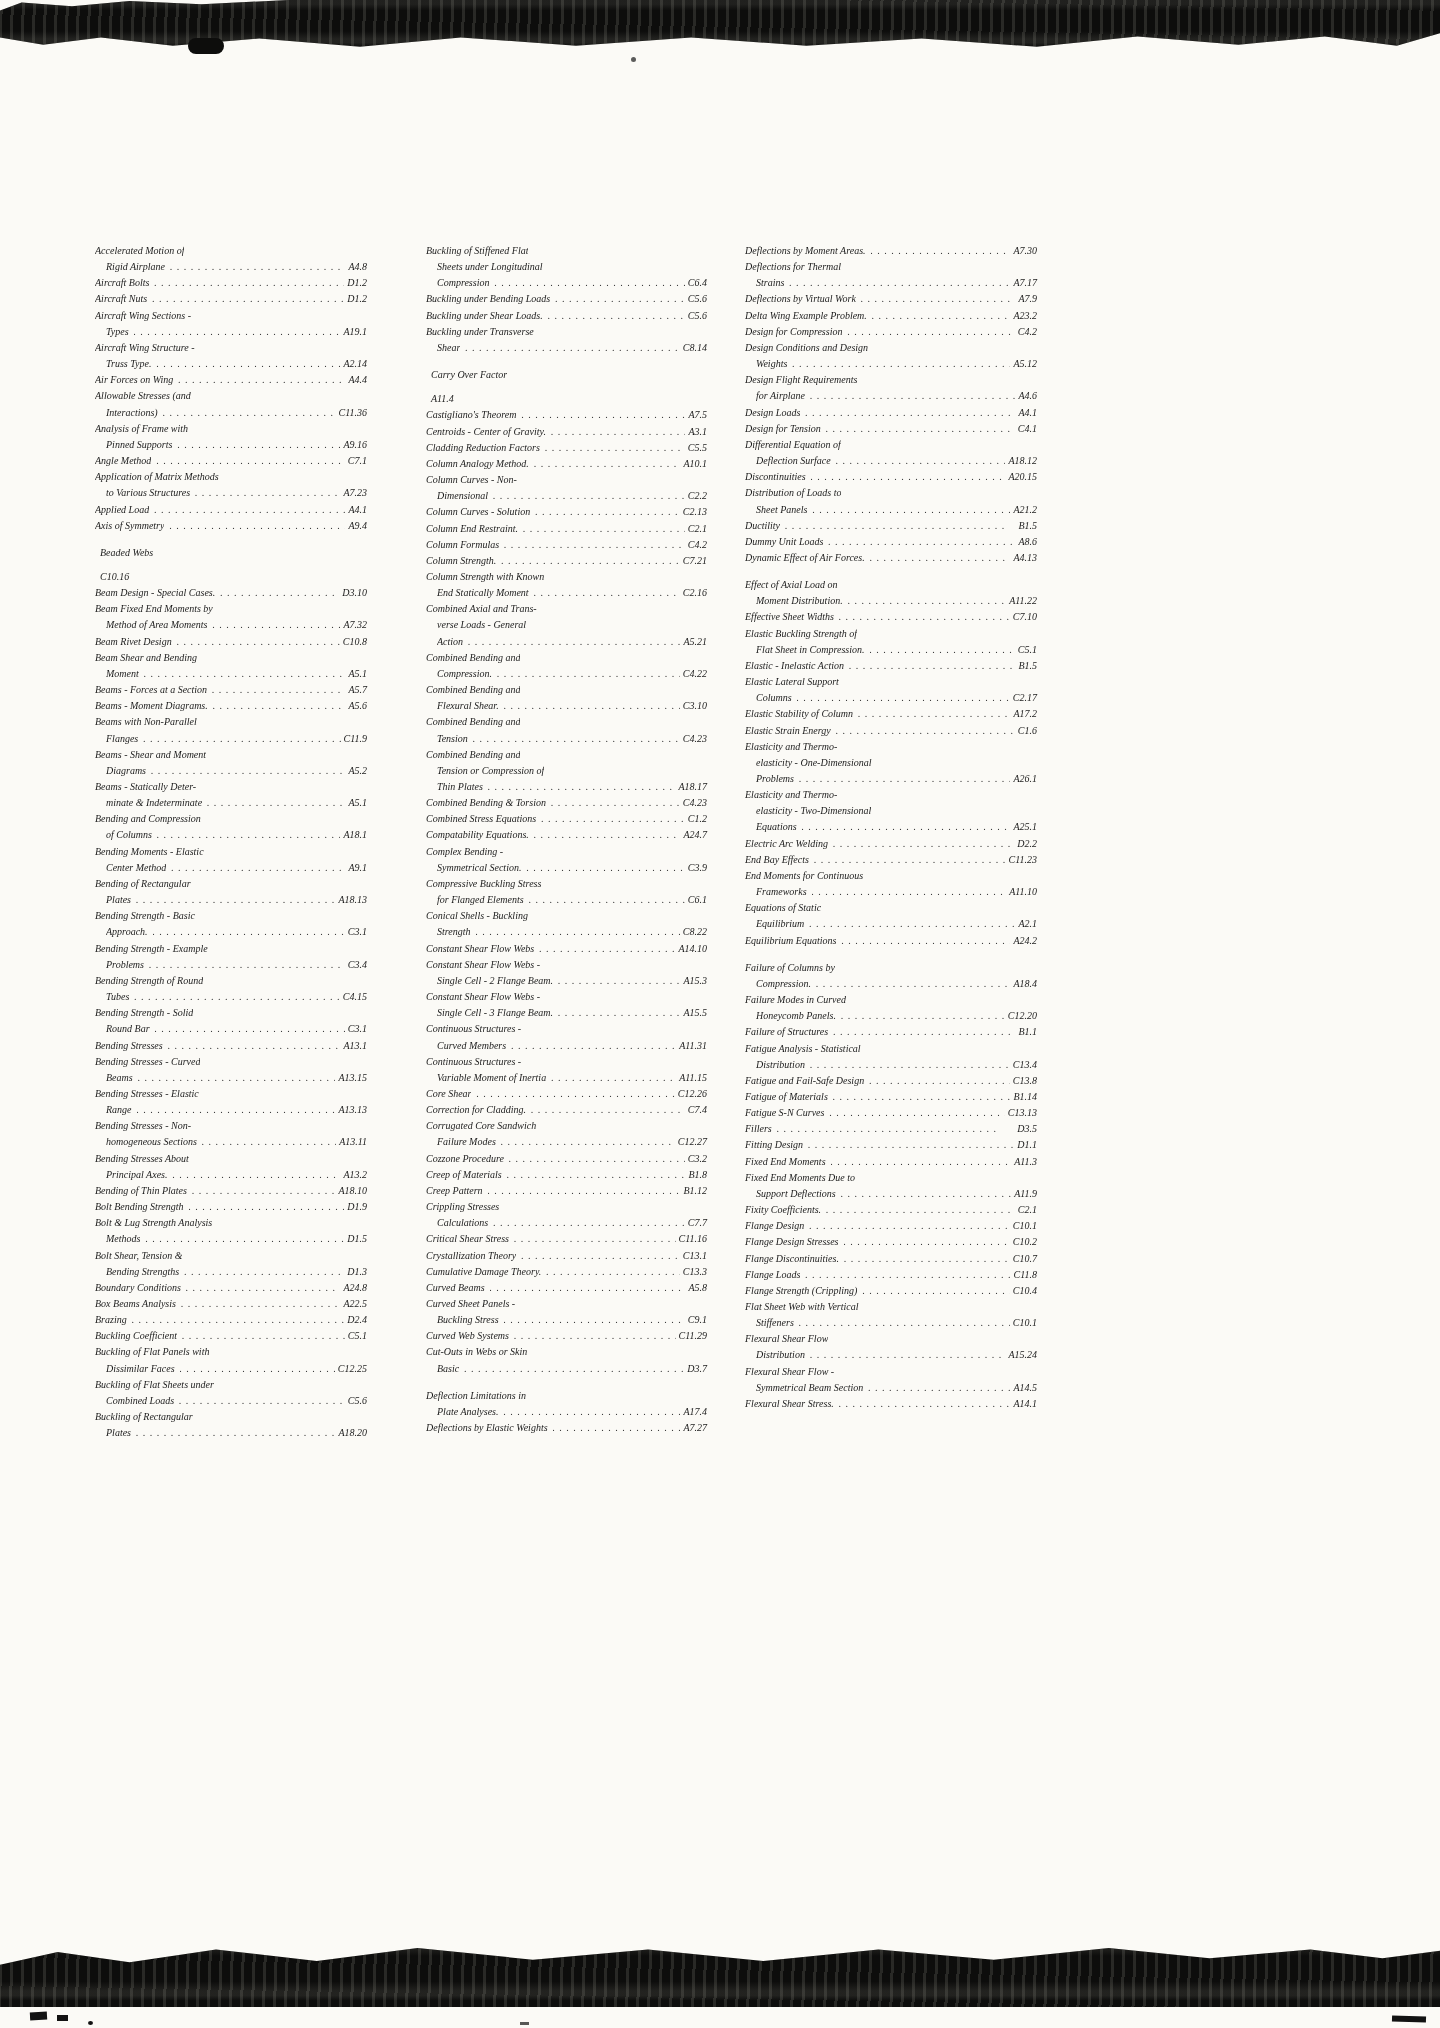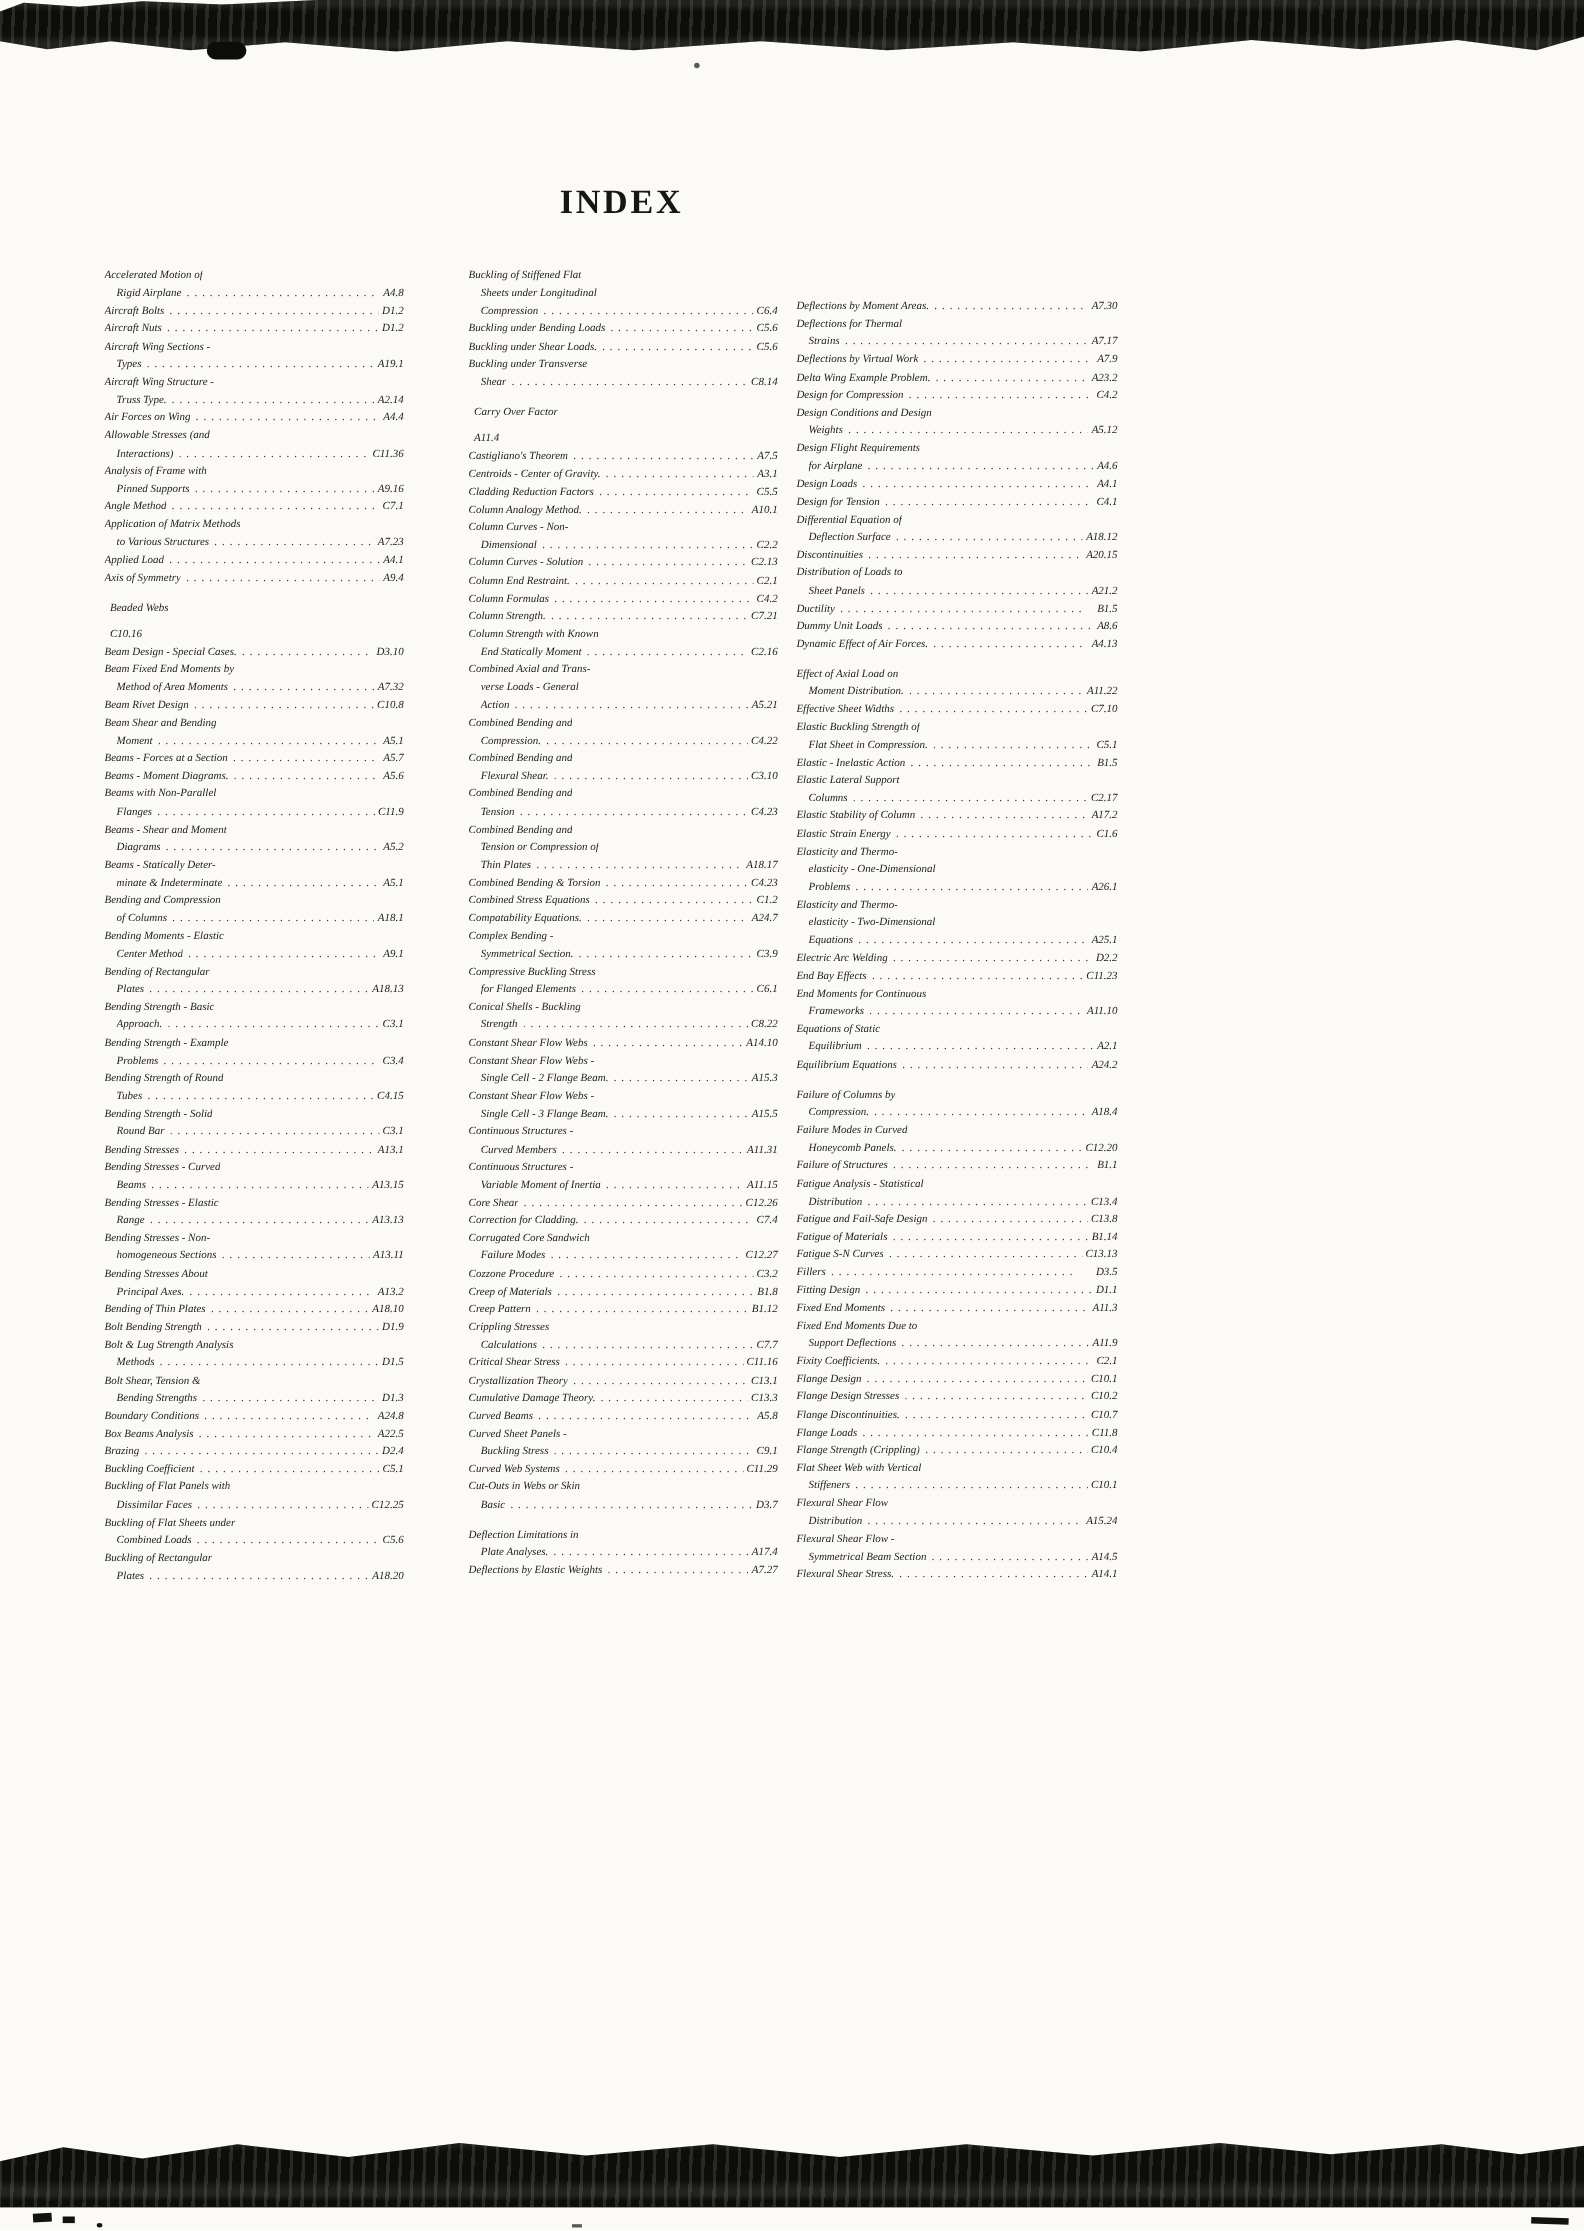--- a/index.html
+++ b/index.html
@@ -33,39 +33,38 @@
   
   .title{
     position:absolute;top:166px;left:95px;width:940px;margin:0;
     font-size:31px;font-weight:600;letter-spacing:2.5px;text-align:center;color:#161616;
   }
 
   
   .col{position:absolute;top:243px;font-size:10px;line-height:16.15px;font-style:italic;}
   .col-1{left:95px;width:272px;}
   .col-2{left:426px;width:281px;}
-  .col-3{left:724px;width:292px;margin-top:28px;}
+  .col-3{left:745px;width:292px;}
 
   .line{display:flex;align-items:baseline;white-space:nowrap;}
   .line.indent{padding-left:11px;}
   .line.gap{margin-top:11px;flex-direction:column;}
   .txt{flex:0 1 auto;overflow:hidden;white-space:nowrap;}
   .leader{flex:1 1 8px;min-width:6px;overflow:hidden;white-space:nowrap;margin:0 3px 0 5px;color:#2d2d2d;}
   .leader::after{content:". . . . . . . . . . . . . . . . . . . . . . . . . . . . . . . .";letter-spacing:1px;}
   .ref{flex:0 0 auto;}
 </style>
 </head>
 <body>
 
 <div class="page">
   <div class="band band-top"></div>
   <div class="blob blob-top"></div>
   <div class="speck speck-a"></div>
 
-  <h1 class="title">INDEX</h1>
 
   <div class="col col-1">
       <div class="line">
         <span class="txt">Accelerated Motion of</span>
       </div>
       <div class="line indent">
         <span class="txt">Rigid Airplane</span>
         <span class="leader"></span>
         <span class="ref">A4.8</span>
       </div>

